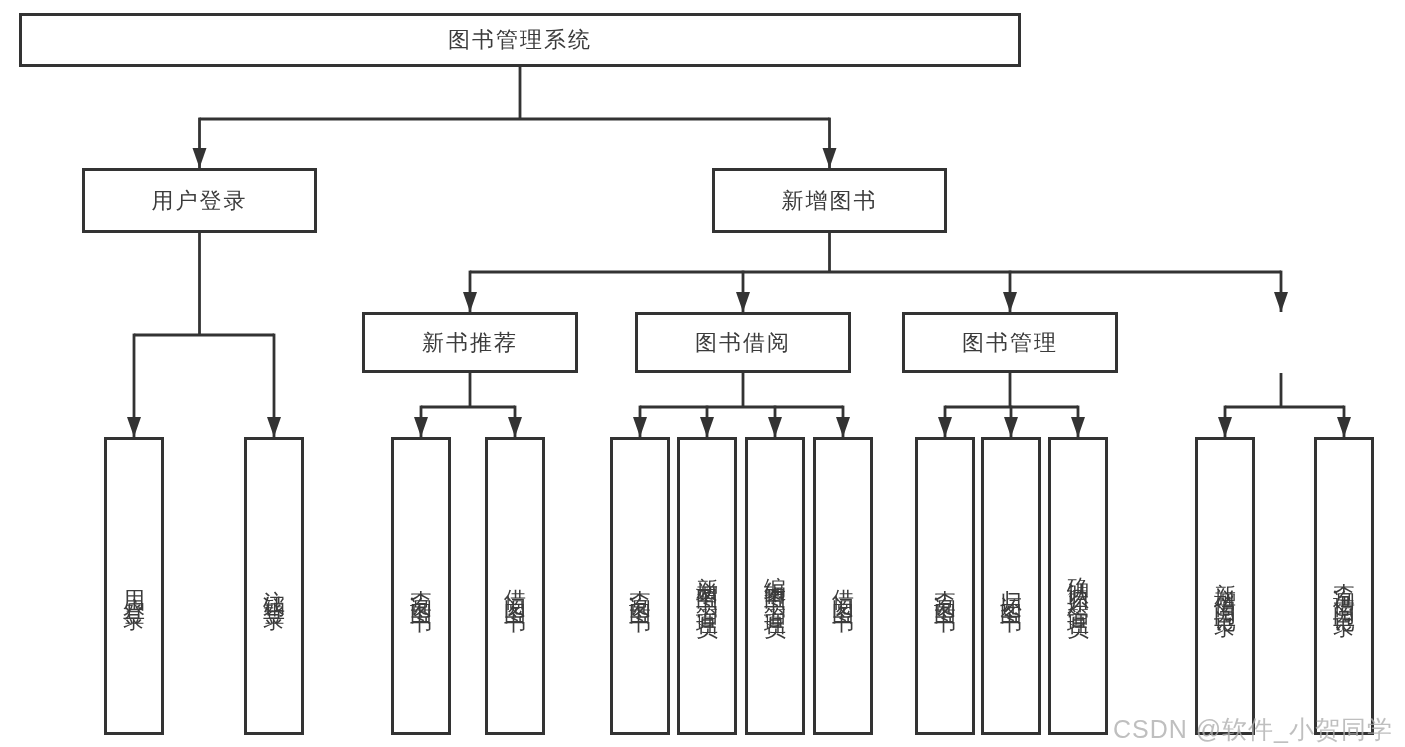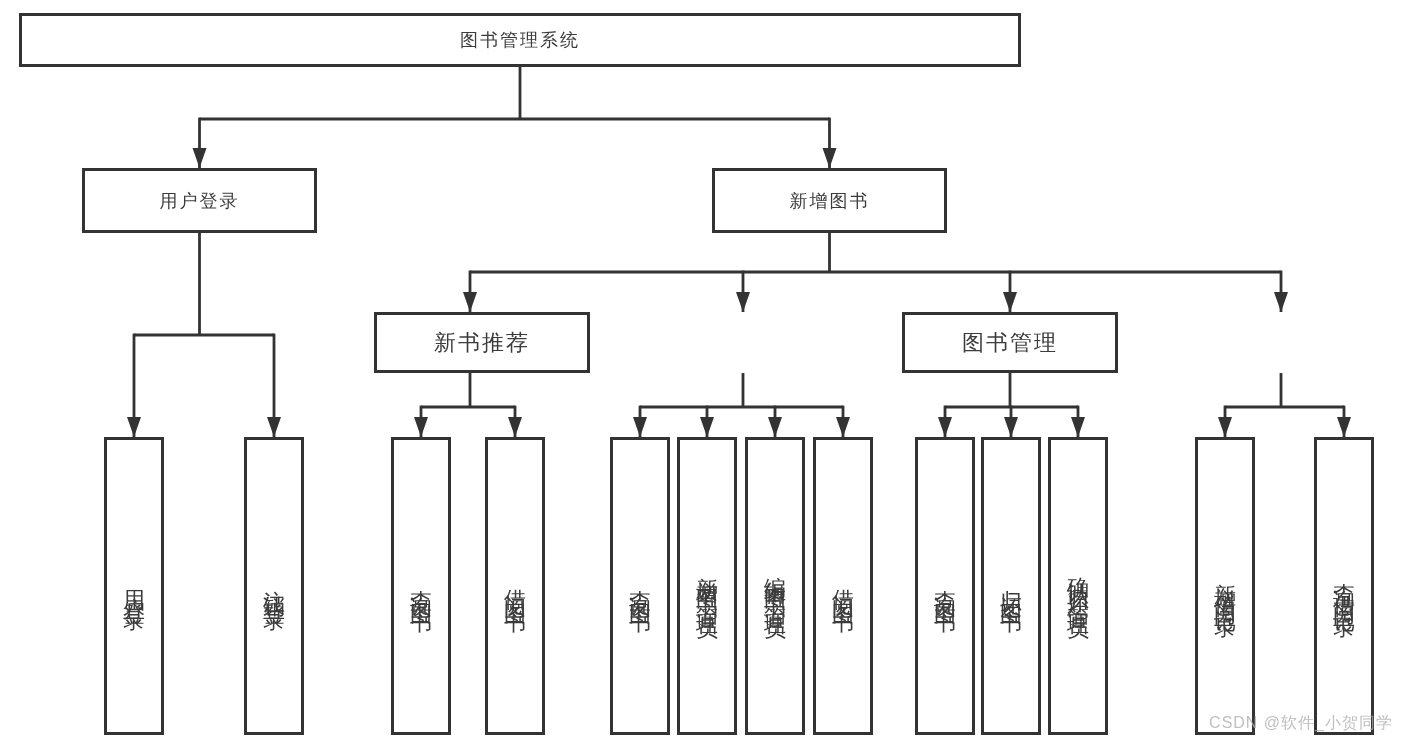--- a/index.html
+++ b/index.html
@@ -26,42 +26,42 @@
     box-sizing: border-box;
     background: #ffffff;
     border: 3px solid #333333;
     display: flex;
     align-items: center;
     justify-content: center;
     color: #3b3b3b;
     z-index: 2;
   }
   .box.h {
-    font-size: 18px;
+    font-size: 22px;
     letter-spacing: 2px;
   }
   .box.root  { left: 19px;   top: 13px;  width: 1002px; height: 54px; }
   .box.lvl2  { top: 168px; width: 235px; height: 65px; }
   .box.lvl3  { top: 312px; width: 216px; height: 61px; font-size: 22px; }
   .box.leaf  { top: 437px; width: 60px;  height: 298px; }
   .vtext {
     writing-mode: vertical-rl;
     text-orientation: mixed;
     font-size: 22px;
     letter-spacing: 7px;
     color: #3b3b3b;
     line-height: 1;
     white-space: nowrap;
   }
   .vtext.long { letter-spacing: 6px; }
   .watermark {
     position: absolute;
     right: 12px;
     top: 713px;
-    font-size: 16px;
+    font-size: 25px;
     color: rgba(175, 175, 175, 0.8);
     letter-spacing: 1px;
     z-index: 3;
     white-space: nowrap;
   }
 </style>
 </head>
 <body>
 
 <div class="canvas">
@@ -125,22 +125,25 @@
     <span>图书管理系统</span>
   </div>
 
   <div class="box h lvl2" style="left:82px">
     <span>用户登录</span>
   </div>
   <div class="box h lvl2" style="left:712px">
     <span>新增图书</span>
   </div>
 
-  <div class="box h lvl3" style="left:374px">
+  <div class="box h lvl3" style="left:362px">
     <span>新书推荐</span>
+  </div>
+  <div class="box h lvl3" style="left:635px">
+    <span>图书借阅</span>
   </div>
   <div class="box h lvl3" style="left:902px">
     <span>图书管理</span>
   </div>
 
   <div class="box leaf" style="left:104px">
     <span class="vtext">用户登录</span>
   </div>
   <div class="box leaf" style="left:244px">
     <span class="vtext">注销登录</span>

